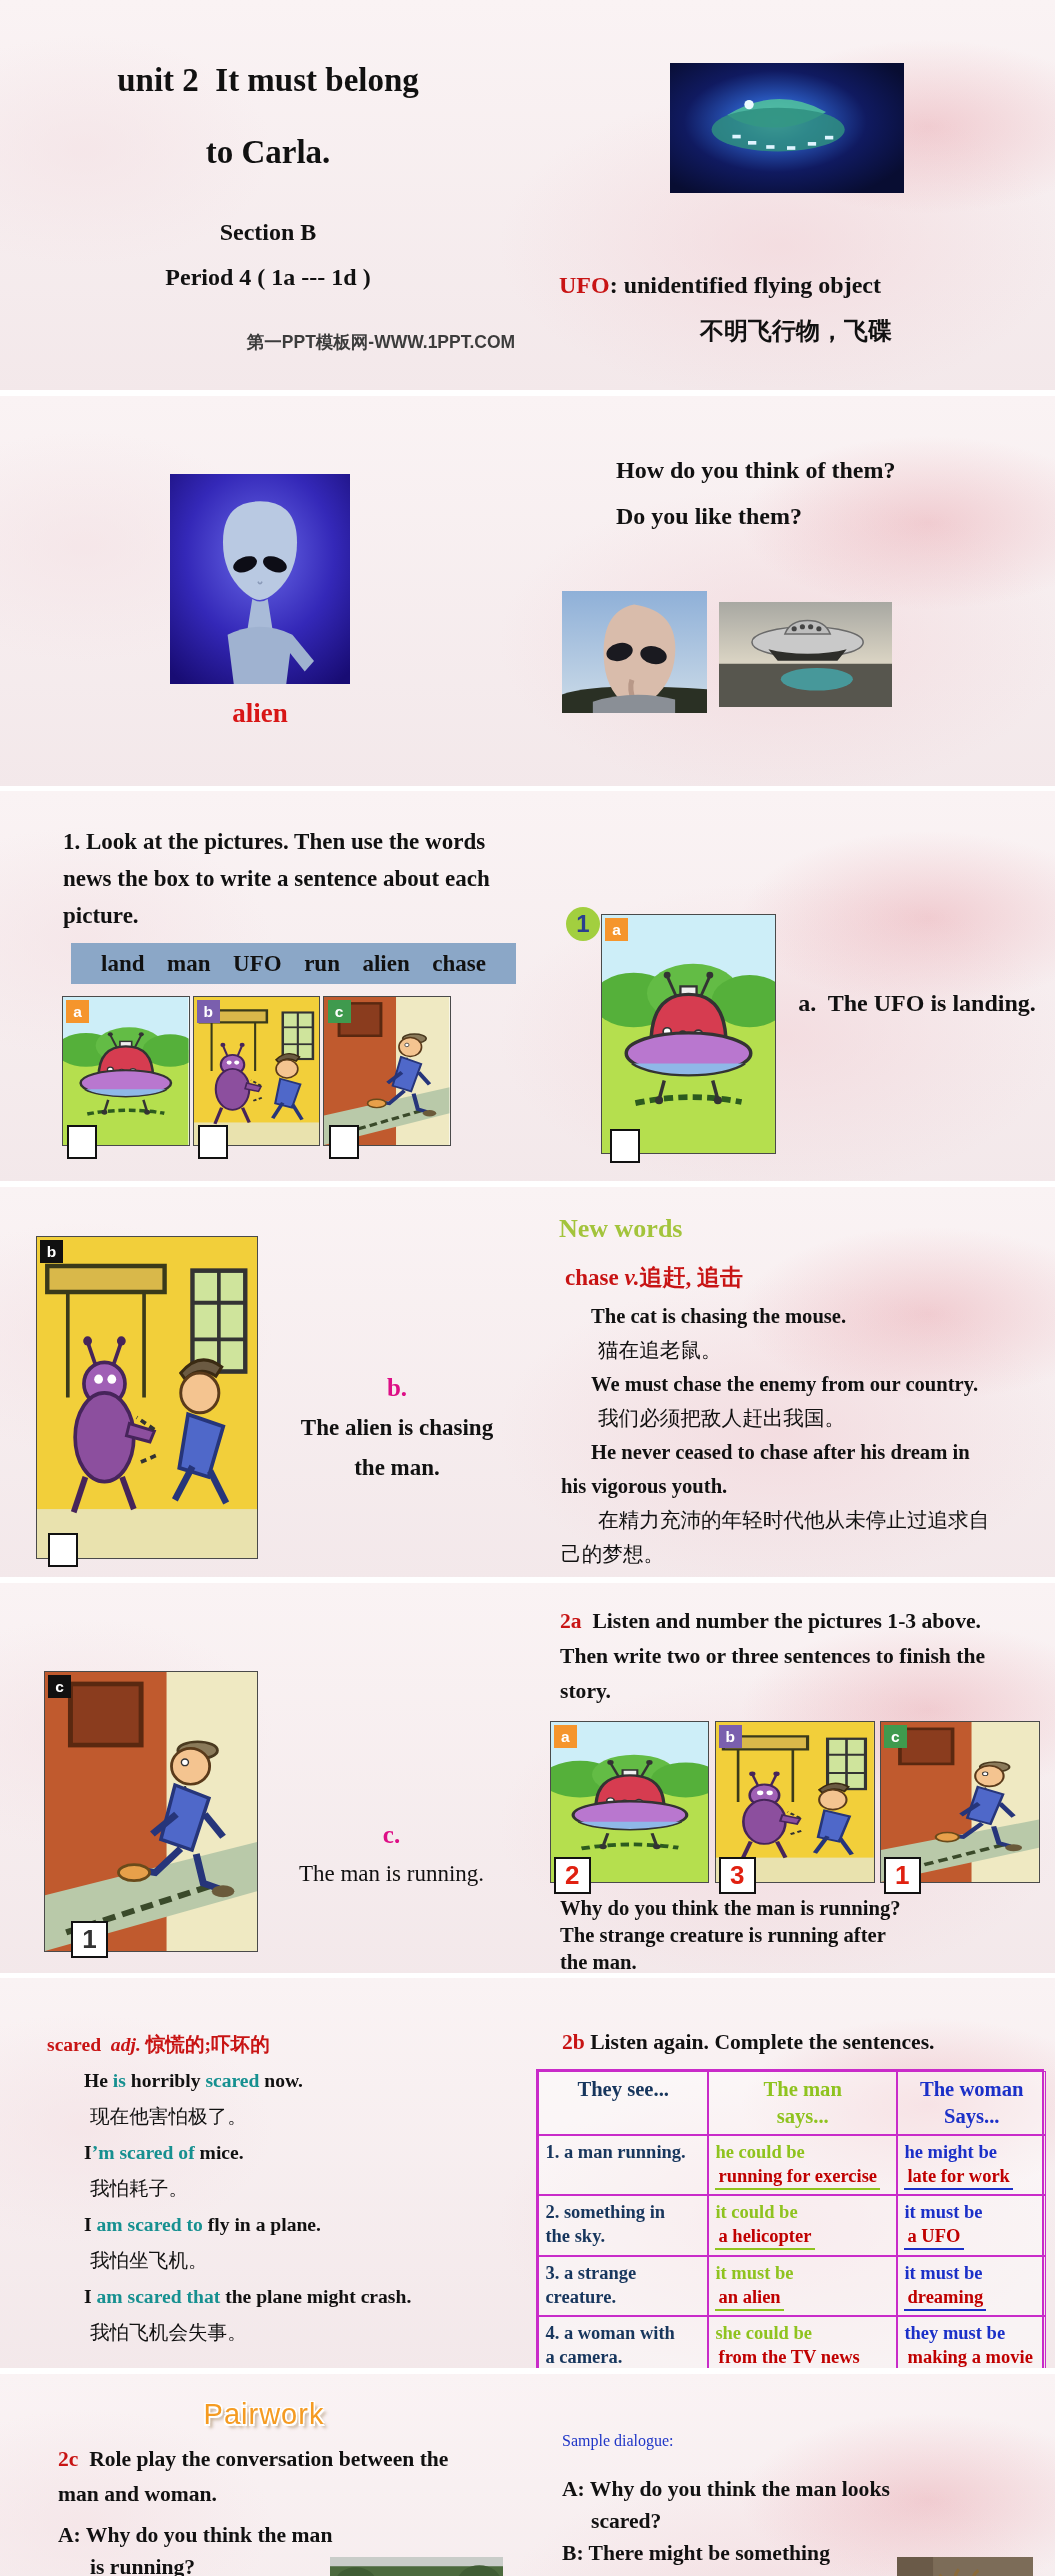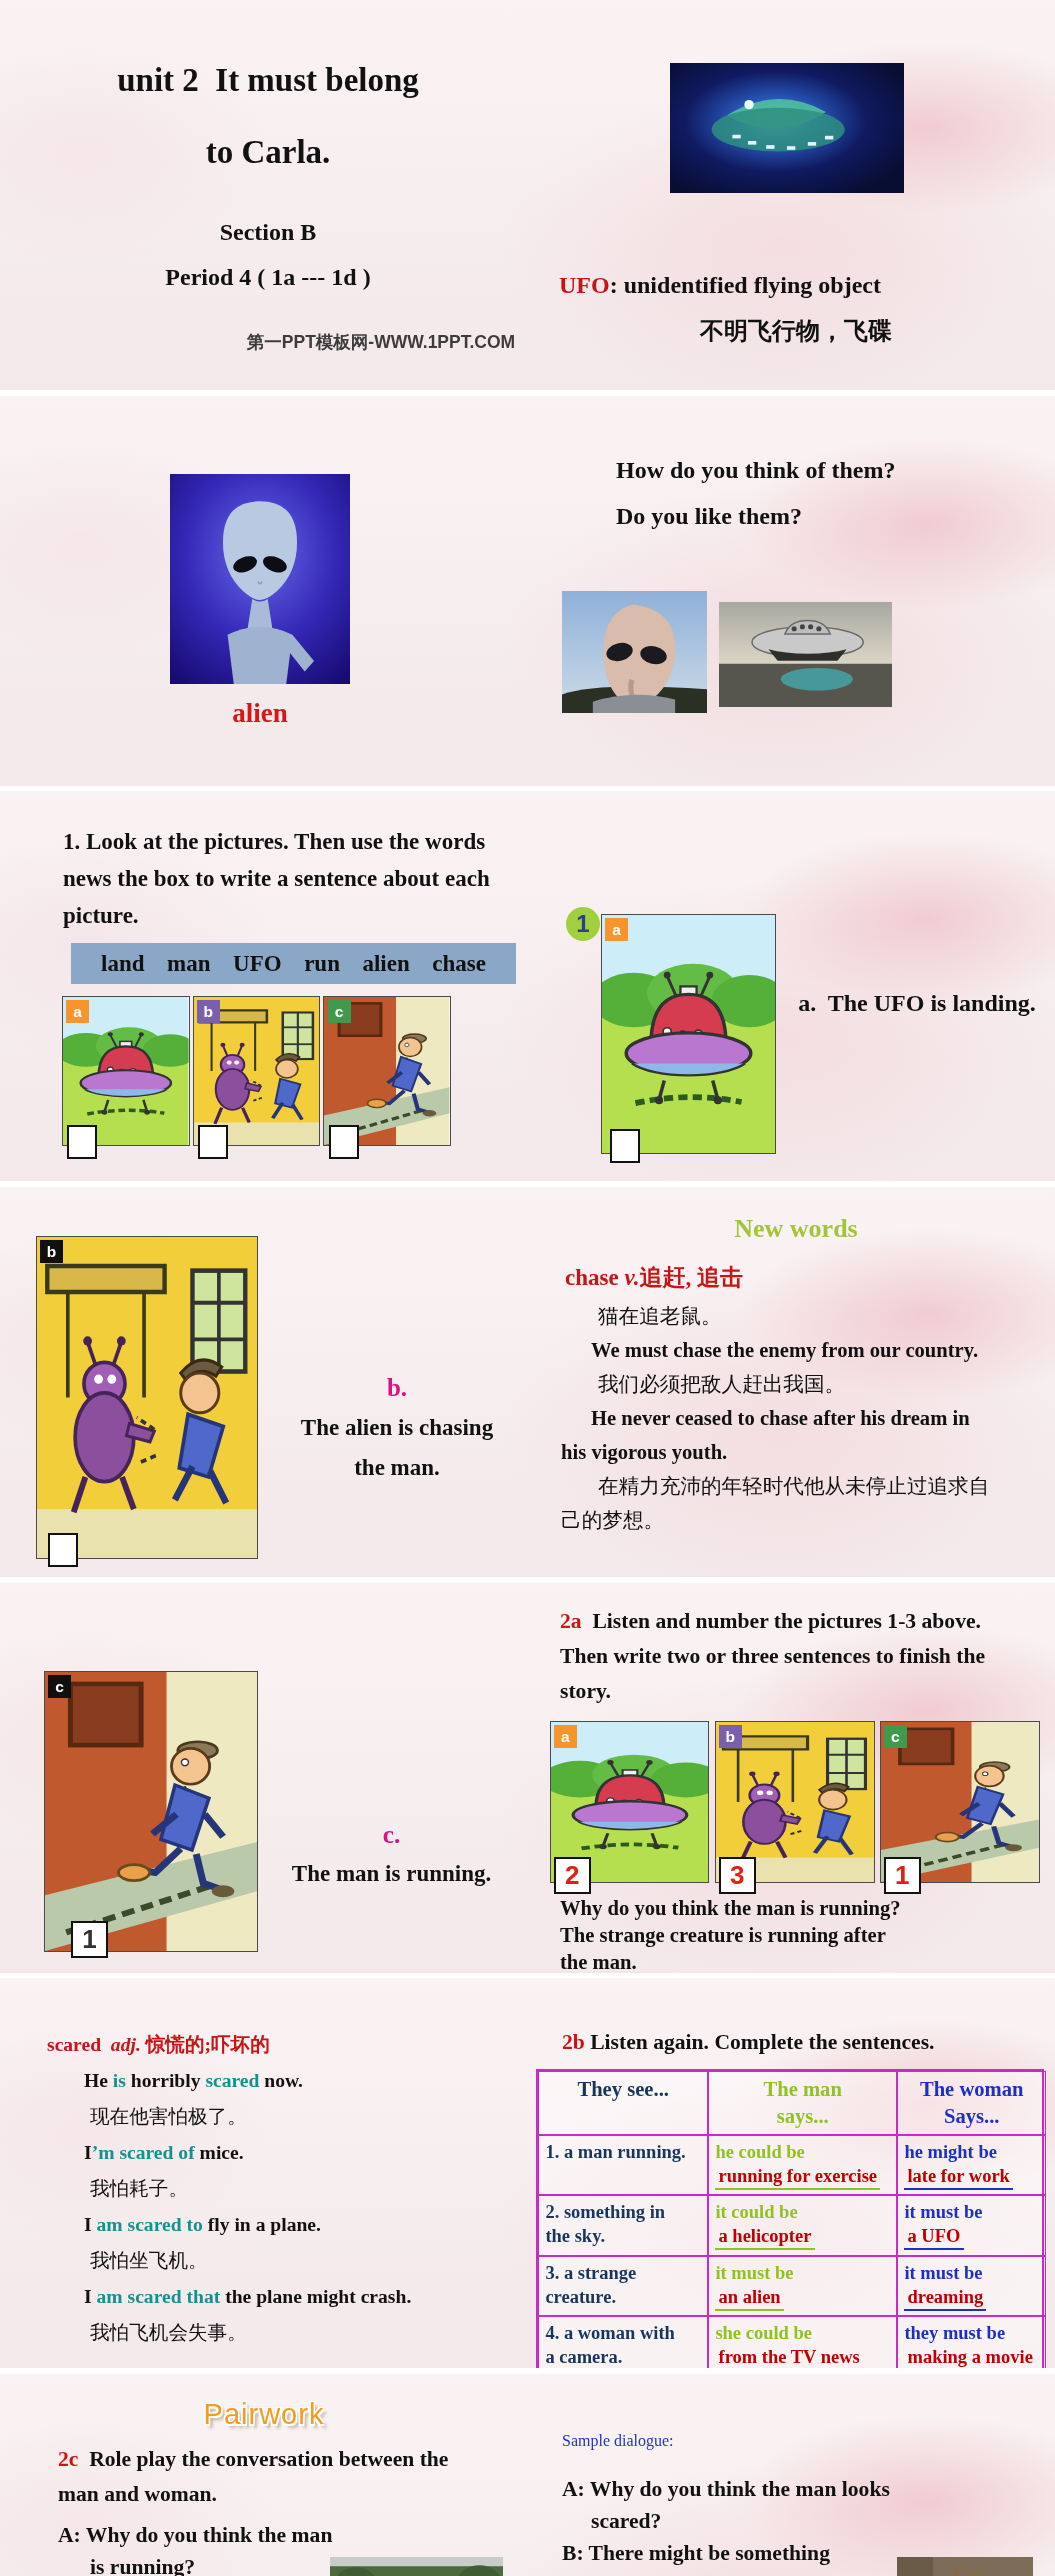--- a/index.html
+++ b/index.html
@@ -57,31 +57,31 @@
 .bigpanel{position:absolute;border:1px solid #4a4a4a}
 .bigpanel svg{display:block;width:100%;height:100%}
 .s3-pa{top:123px;left:73px;width:175px;height:240px}
 .s3-cap{top:199px;left:260px;width:258px;font-size:24px;font-weight:bold;text-align:center}
 
 .s4-pb{top:49px;left:36px;width:222px;height:323px}
 .s4-cap{top:187px;left:276px;width:242px;text-align:center}
 .s4-capb{font-size:25px;font-weight:bold;color:#dd0f86}
 .s4-cap1{font-size:23px;font-weight:bold;margin-top:13.4px}
 .s4-cap2{font-size:23px;font-weight:bold;margin-top:13.4px}
-.s4-nw{top:27px;left:31px;width:474px;text-align:center;font-size:26px;font-weight:bold;color:#a3c43c}
+.s4-nw{top:27px;left:31px;width:474px;text-align:left;font-size:26px;font-weight:bold;color:#a3c43c}
 .s4-entry{top:75px;left:37px;width:464px;font-size:23px;font-weight:bold}
 .s4ex{top:112px;left:31px;width:489px;font-size:20.6px;line-height:34px}
 .s4ex .en{font-weight:bold;padding-left:32px}
 .s4ex .cn{padding-left:39px}
 .s4ex .cont{padding-left:2.1px}
 
 .s5-pc{top:88px;left:44px;width:214px;height:281px}
 .s5-cap{top:238px;left:268px;width:247px;text-align:center}
 .s5-capc{font-size:25px;font-weight:bold;color:#dd0f86}
-.s5-cap1{font-size:23px;font-weight:bold;margin-top:12.4px}
+.s5-cap1{font-size:23px;font-weight:normal;margin-top:12.4px}
 .inst{font-size:21.6px;font-weight:bold;line-height:35px}
 .s5-inst{top:20.6px;left:32px;width:479px}
 .strip5{top:138px;left:21.6px;width:490px;height:162px;display:flex;gap:5.2px}
 .s5-qa{top:312px;left:32px;width:479px;font-size:20.6px;font-weight:bold;line-height:27px}
 
 .s6l{top:49px;left:47px;width:464px;font-size:19.6px;line-height:36px}
 .s6l .entry{font-weight:bold}
 .s6l .en{font-weight:bold;padding-left:37px}
 .s6l .cn{padding-left:43px}
 .s6-2b{top:52px;left:34px;width:479px;font-size:21.6px;font-weight:bold}
@@ -353,20 +353,21 @@
       <div class="abs s4-cap">
         <div class="s4-capb">b.</div>
         <div class="s4-cap1">The alien is chasing</div>
         <div class="s4-cap2">the man.</div>
       </div>
     </div>
     <div class="half rt">
       <div class="abs s4-nw">New words</div>
       <div class="abs s4-entry"><span class="sg-rb">chase  </span><span class="sg-ri">v.</span><span class="sg-r">追赶, 追击</span></div>
       <div class="abs s4ex">
+          <div class="ln en"><span>The cat is chasing the mouse.</span></div>
           <div class="ln cn"><span>猫在追老鼠。</span></div>
           <div class="ln en"><span>We must chase the enemy from our country.</span></div>
           <div class="ln cn"><span>我们必须把敌人赶出我国。</span></div>
           <div class="ln en"><span>He never ceased to chase after his dream in</span></div>
           <div class="ln en cont"><span>his vigorous youth.</span></div>
           <div class="ln cn"><span>在精力充沛的年轻时代他从未停止过追求自</span></div>
           <div class="ln cn cont"><span>己的梦想。</span></div>
         </div>
     </div>
   </section>

